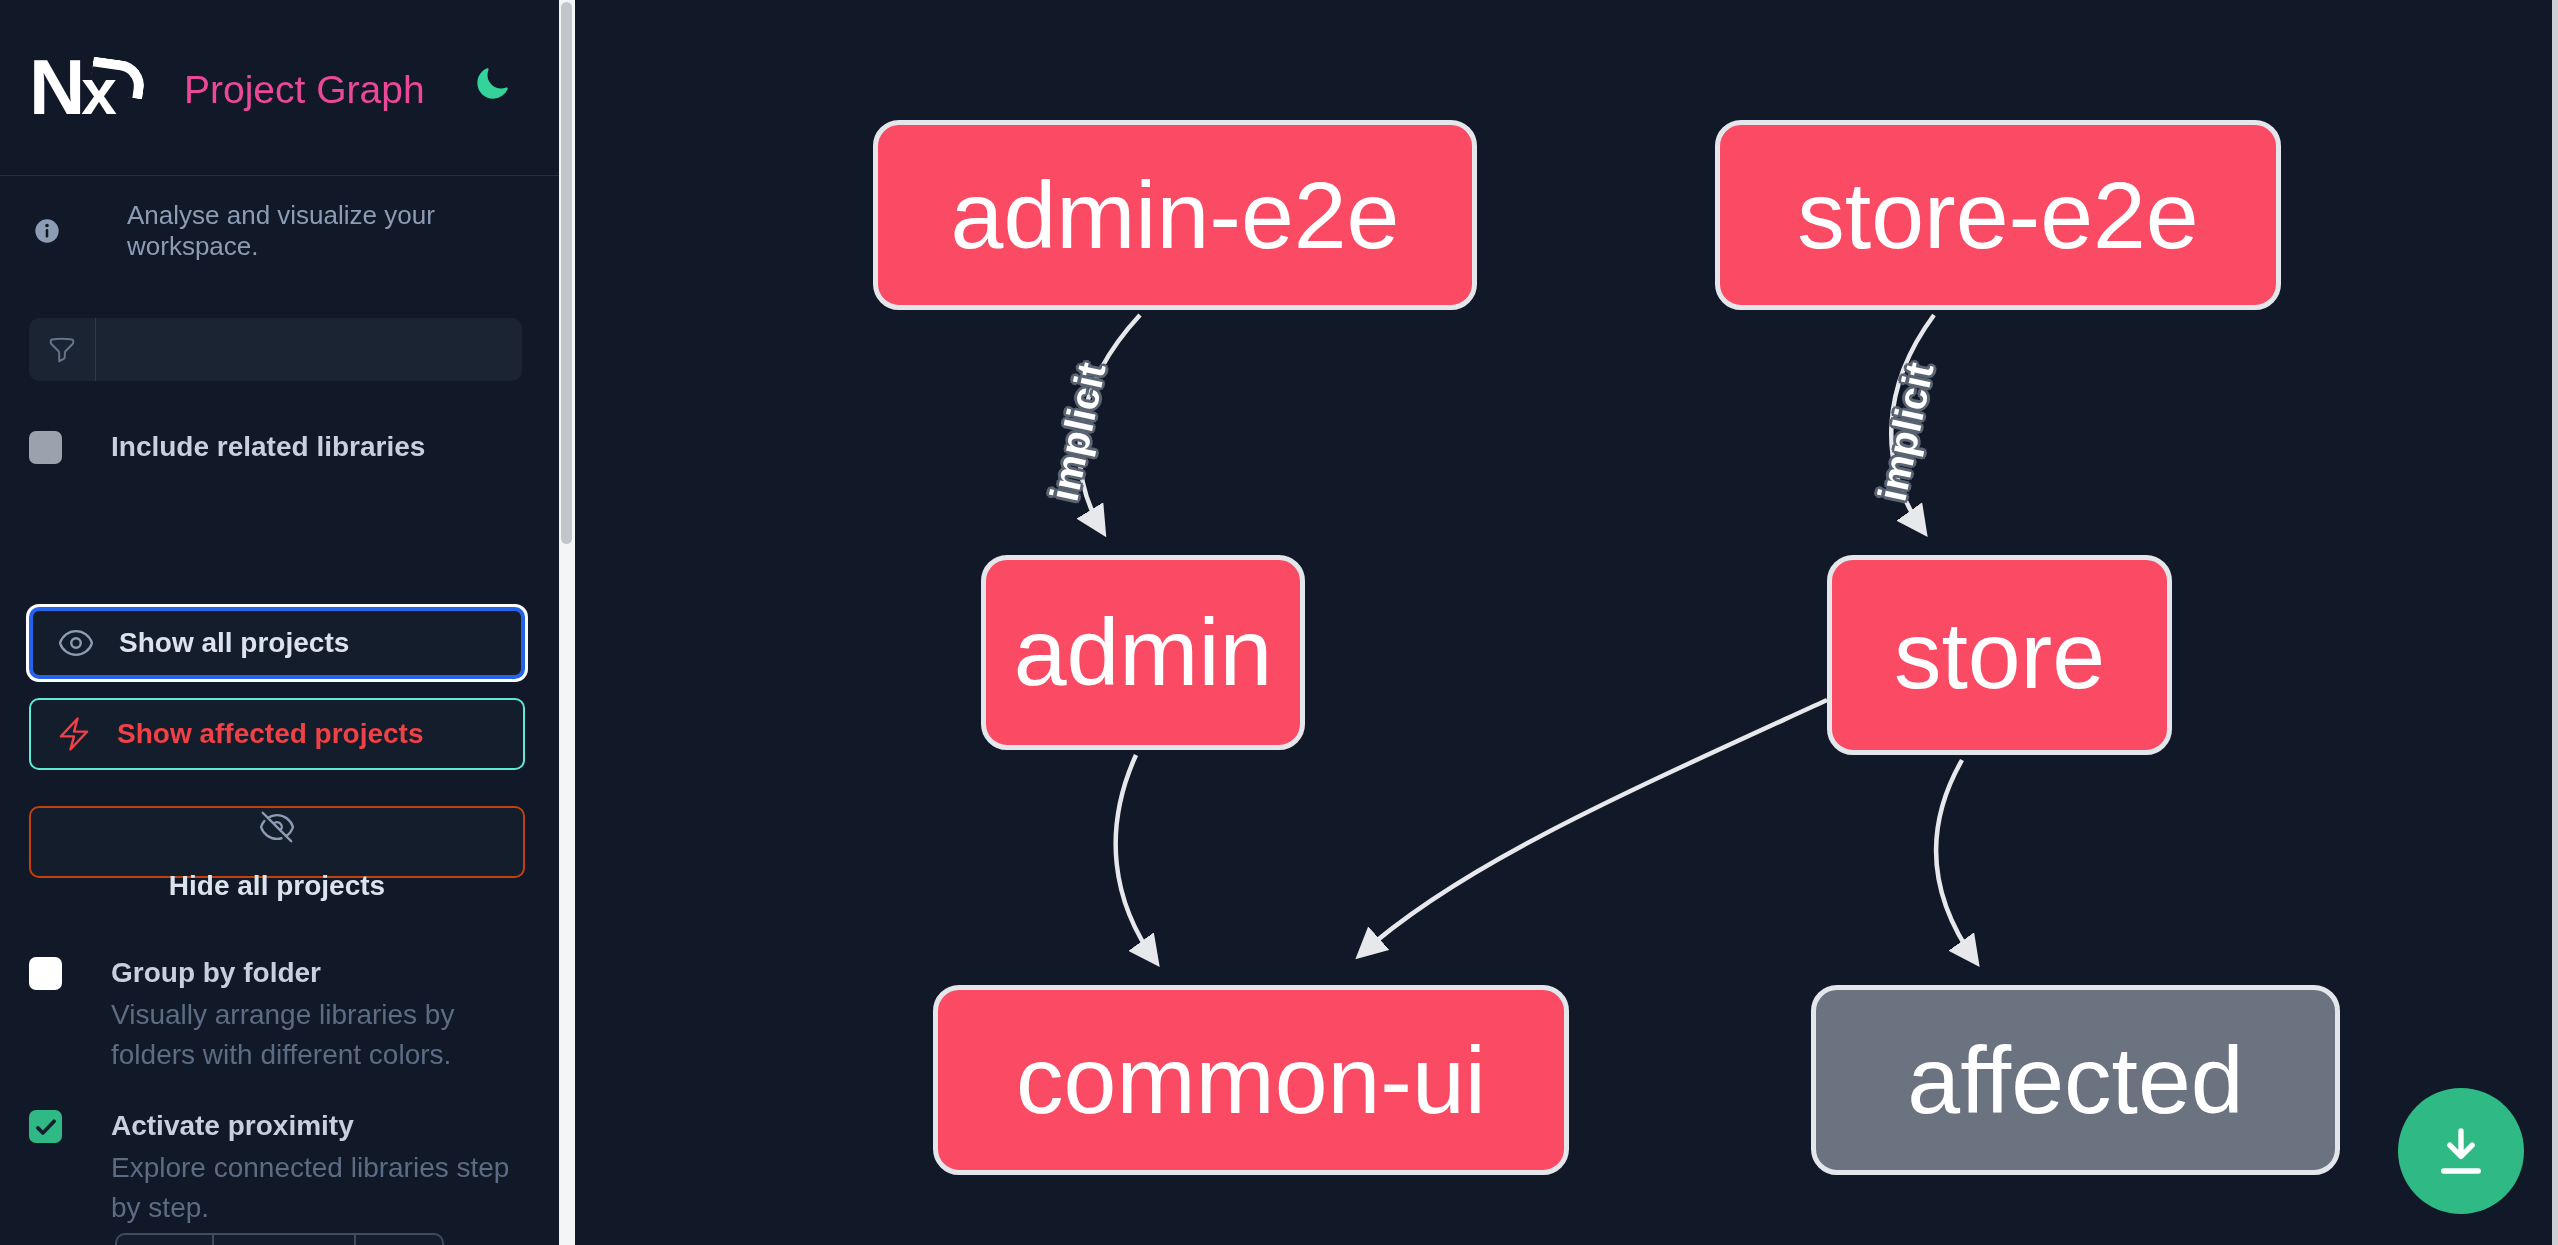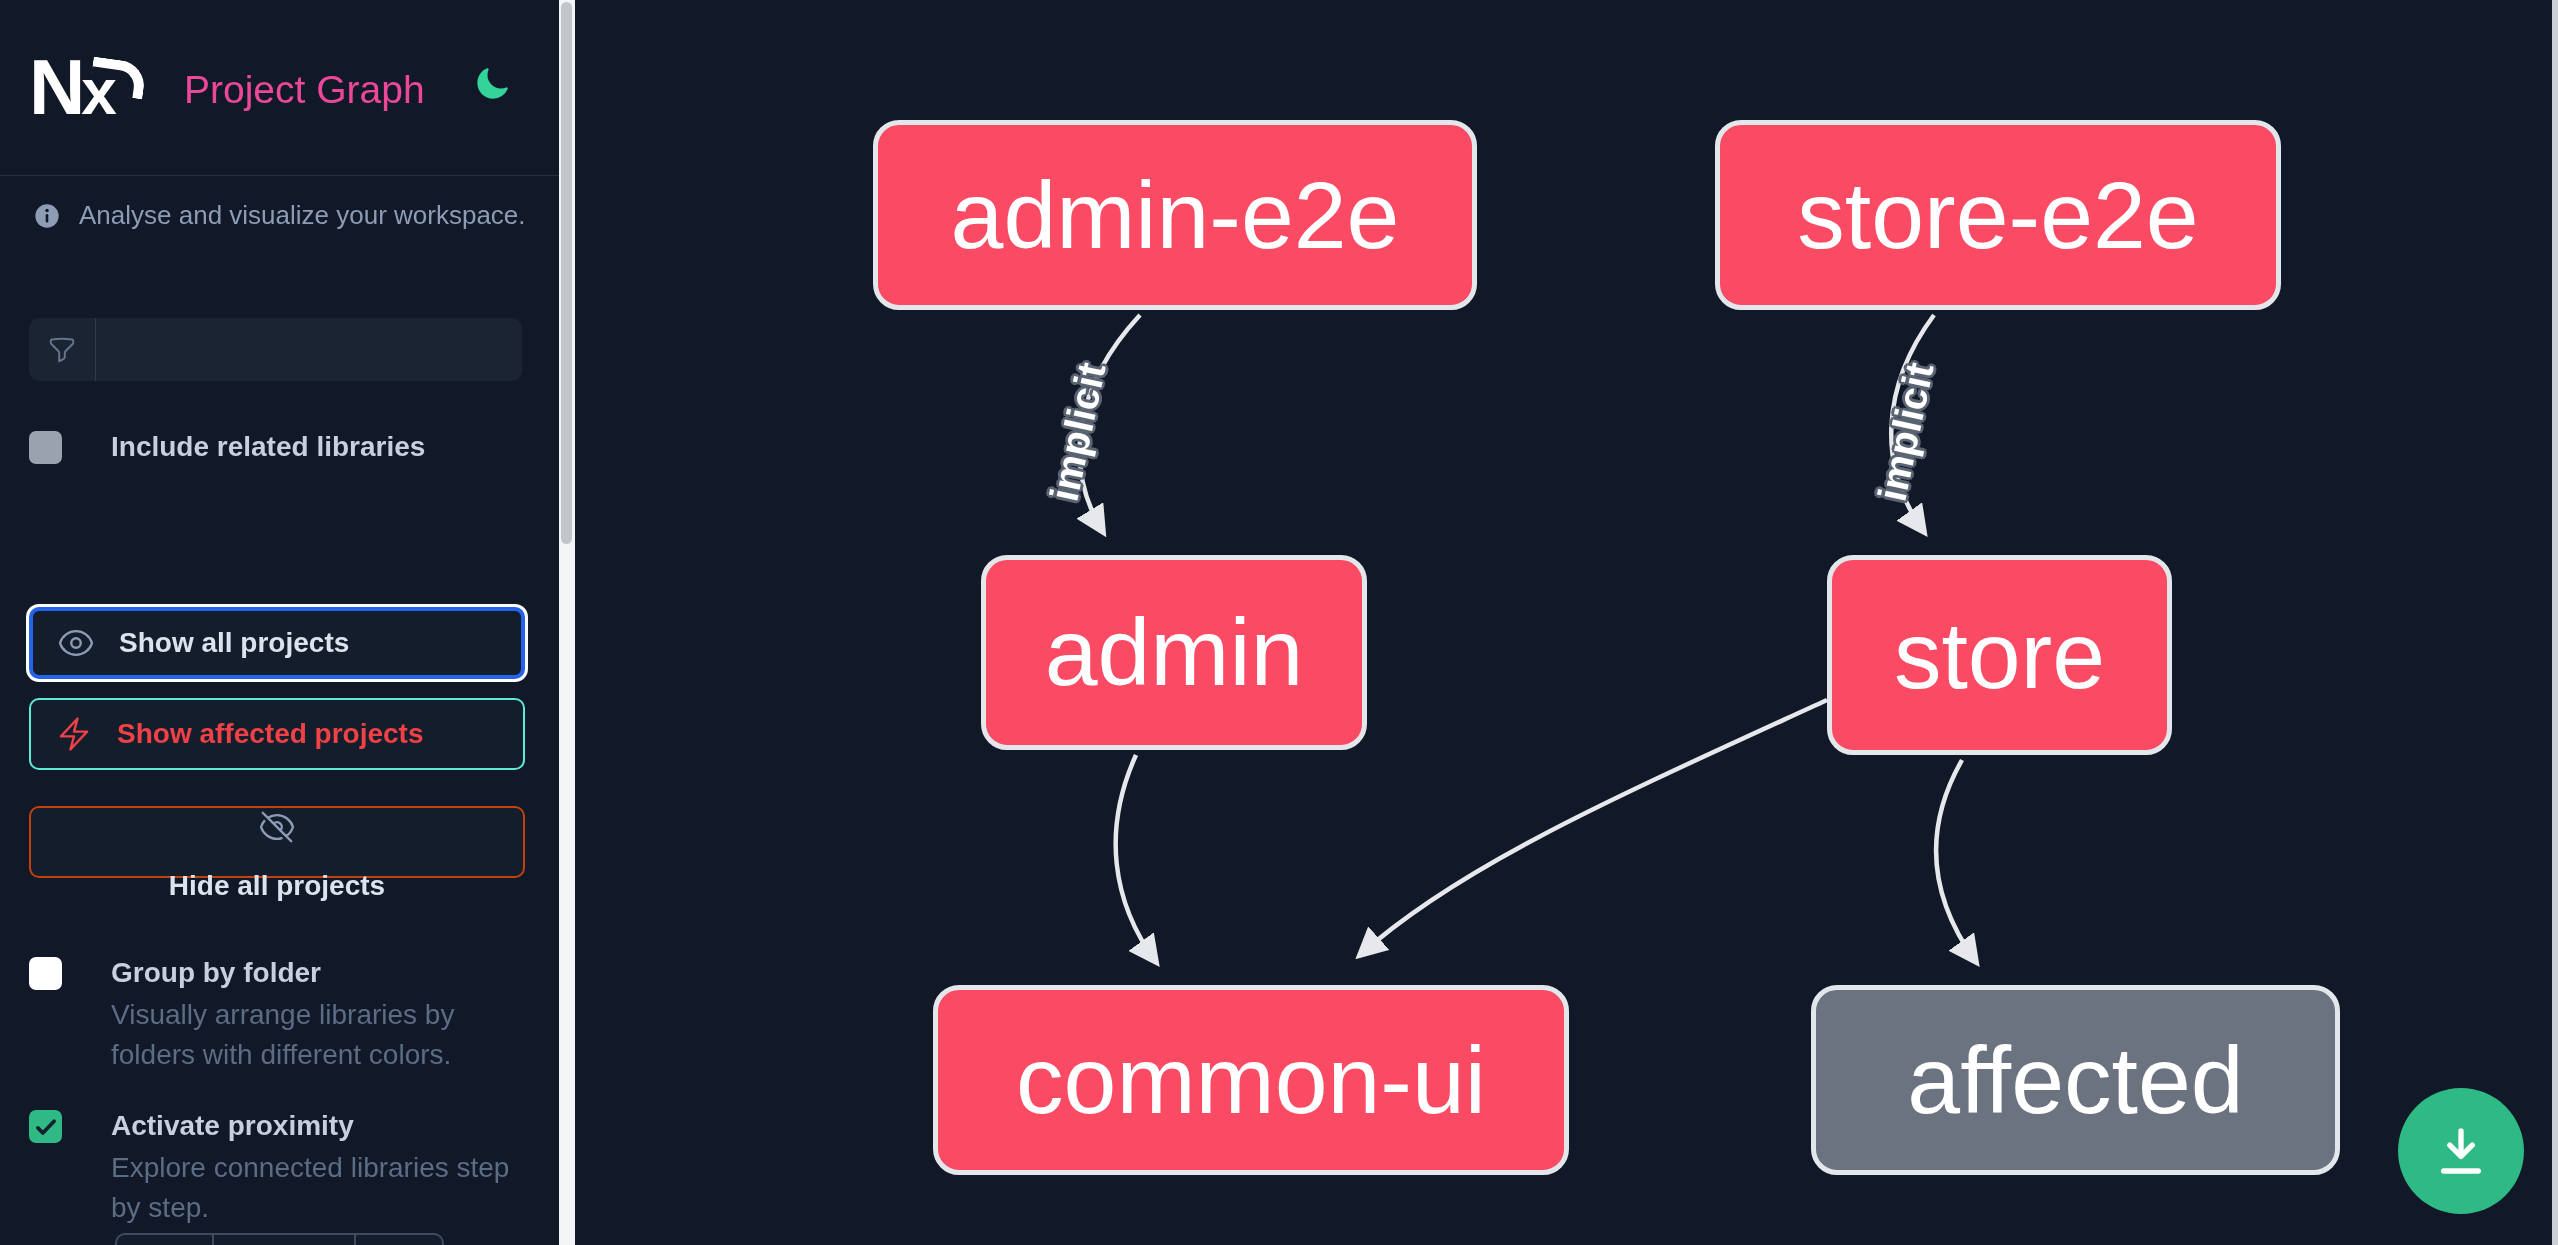--- a/index.html
+++ b/index.html
@@ -11,21 +11,21 @@
   .logo{position:absolute;left:29px;top:44px;width:100px;height:86px;color:#ffffff;
         font-weight:700;font-size:78px;line-height:86px;letter-spacing:-4px;}
   .logo .xc{font-size:64px;}
   .logo .curl{position:absolute;left:62px;top:16px;width:44px;height:26px;border:10px solid #fff;
         border-bottom:none;border-left:none;border-radius:0 26px 0 0;transform:rotate(8deg);}
   .sb-title{position:absolute;left:184px;top:68px;font-size:39px;font-weight:400;color:#ec4899;}
   .moon{position:absolute;left:474px;top:66px;width:36px;height:36px;}
 
   .info-row{position:absolute;left:33px;top:200px;display:flex;align-items:center;gap:18px;width:500px;}
   .info-icon{width:28px;height:28px;flex:0 0 auto;}
-  .info-text{font-size:26px;color:#8d9cb5;}
+  .info-text{font-size:26px;color:#8d9cb5;margin-left:48px;}
 
   .search{position:absolute;left:29px;top:318px;width:493px;height:63px;background:#1a2433;
           border-radius:10px;display:flex;align-items:stretch;overflow:hidden;}
   .search .icon-cell{width:66px;display:flex;align-items:center;justify-content:center;
           border-right:1px solid #2e3949;}
   .search input{flex:1;background:transparent;border:none;outline:none;color:#cbd5e1;
           font-size:28px;padding:0 22px;font-family:"Liberation Sans",sans-serif;}
   .search input::placeholder{color:#66788f;}
 
   .chk-row{position:absolute;left:29px;width:500px;}
@@ -173,21 +173,21 @@
     <path d="M 1827 700 C 1620 795 1460 865 1360 955" marker-end="url(#arrow)"></path>
     <path d="M 1962 760 C 1922 830 1930 898 1976 962" marker-end="url(#arrow)"></path>
   </g>
 </svg>
 
 <span class="edge-label" style="left:1078px;top:432px">implicit</span>
 <span class="edge-label" style="left:1906px;top:432px">implicit</span>
 
 <div class="node pink" style="left:873px;top:120px;width:604px;height:190px">admin-e2e</div>
 <div class="node pink" style="left:1715px;top:120px;width:566px;height:190px">store-e2e</div>
-<div class="node pink" style="left:981px;top:555px;width:386px;height:195px">admin</div>
+<div class="node pink" style="left:981px;top:555px;width:324px;height:195px">admin</div>
 <div class="node pink" style="left:1827px;top:555px;width:345px;height:200px">store</div>
 <div class="node pink" style="left:933px;top:985px;width:636px;height:190px">common-ui</div>
 <div class="node gray" style="left:1811px;top:985px;width:529px;height:190px">affected</div>
 
 <div class="fab">
   <svg viewBox="0 0 24 24" fill="none" stroke="#ffffff" stroke-width="2" stroke-linecap="round" stroke-linejoin="round">
     <path d="M12 4.5v9.5m0 0l-4.2-4.2M12 14l4.2-4.2"></path>
     <path d="M5.5 19.5h13"></path>
   </svg>
 </div>

